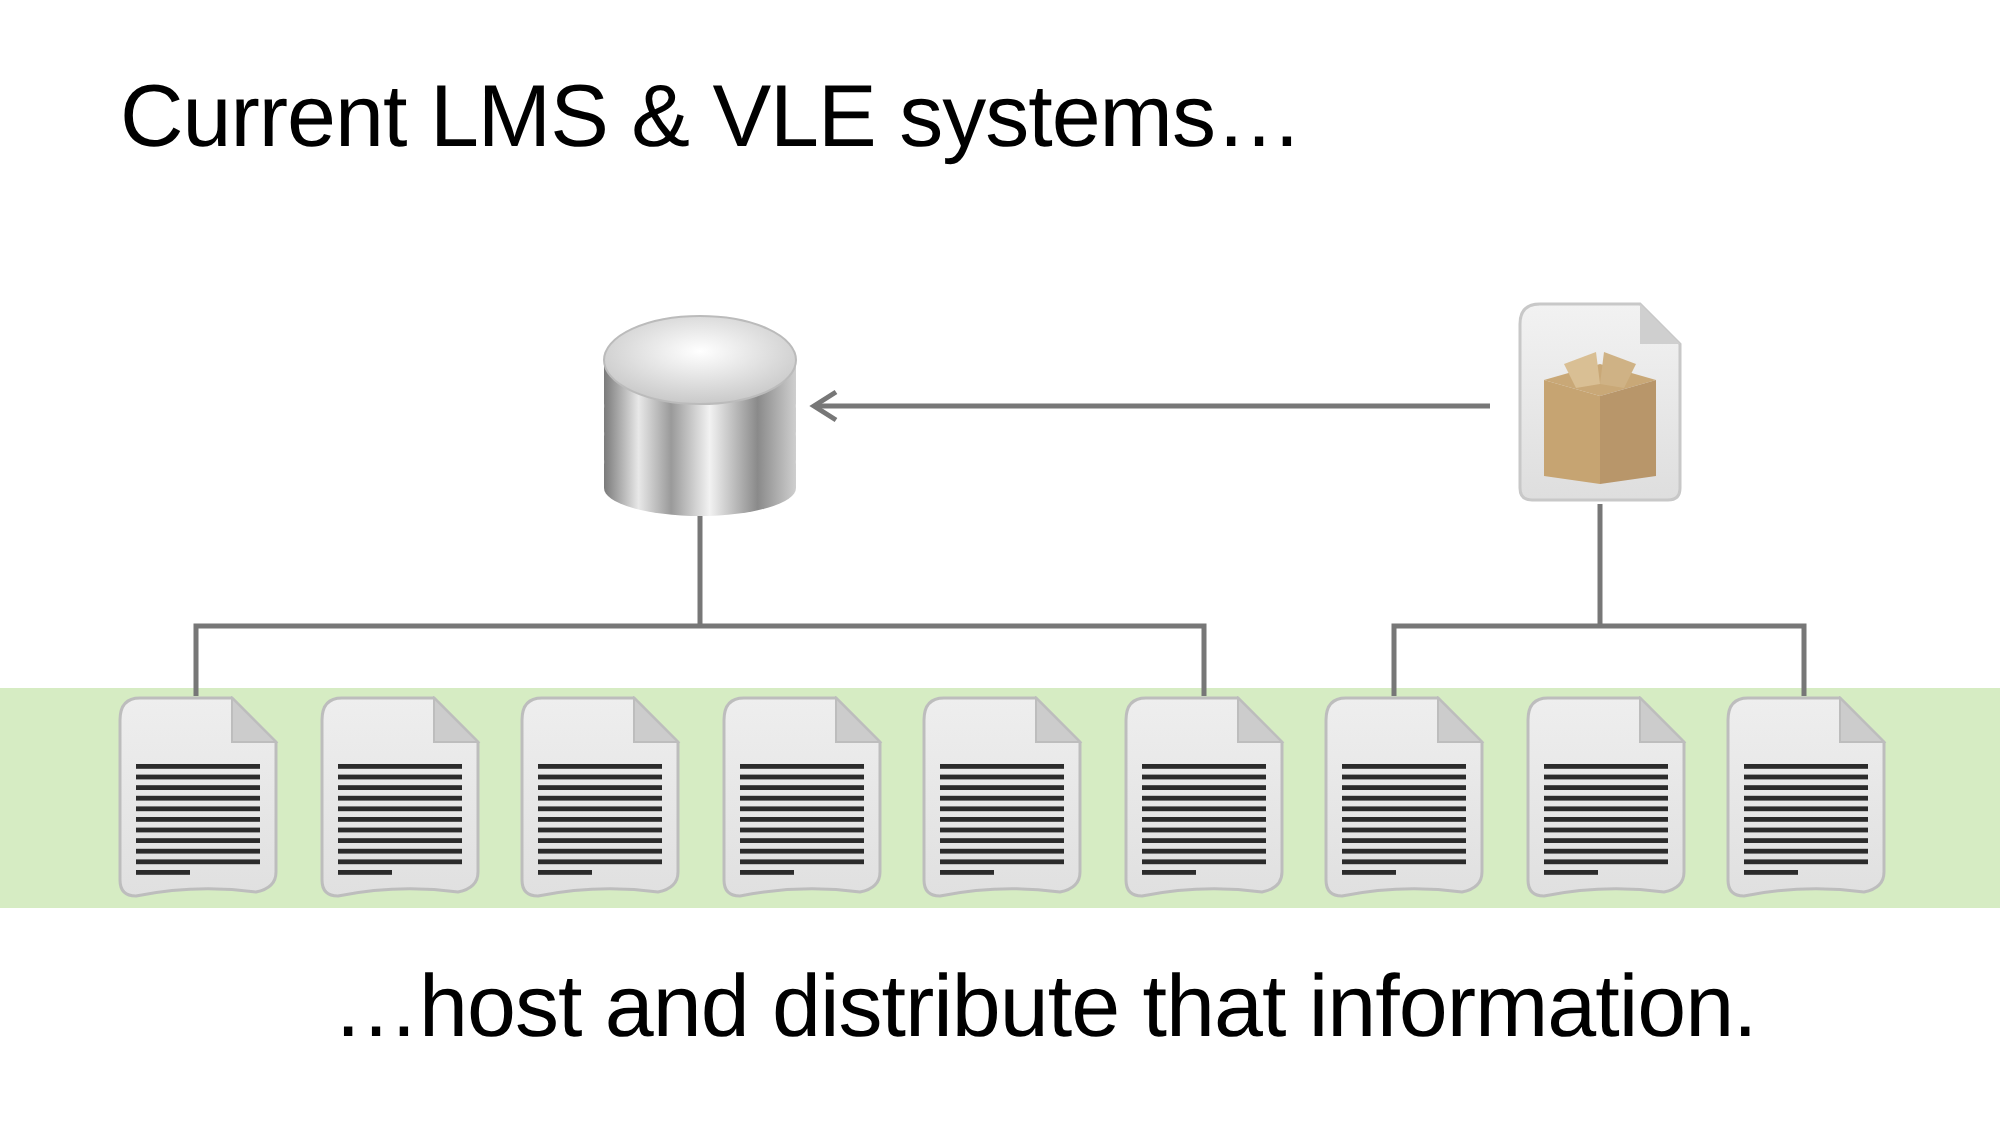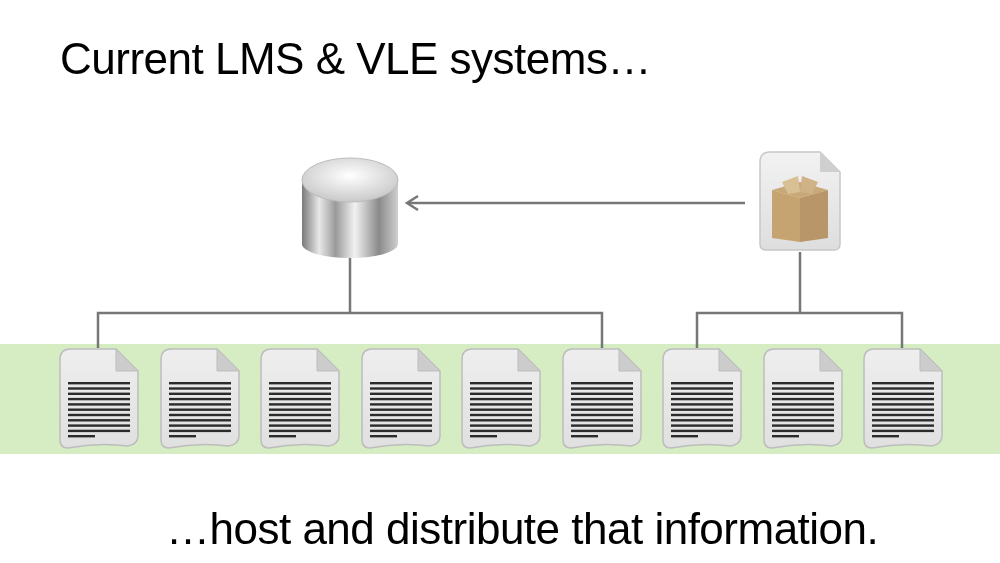--- a/index.html
+++ b/index.html
@@ -1,19 +1,19 @@
 <!DOCTYPE html>
 <html><head>
 <meta charset="utf-8">
 <style>
   html, body { margin: 0; padding: 0; }
   body { width: 1000px; height: 563px; background: #ffffff; position: relative; overflow: hidden;
          font-family: "Liberation Sans", "DejaVu Sans", sans-serif; }
   .title { position: absolute; left: 60px; top: 34px; font-size: 44px; color: #000; letter-spacing: -0.5px; text-align: right; }
-  .caption { position: absolute; left: 166px; top: 504px; font-size: 44px; color: #000; letter-spacing: -0.5px; }
+  .caption { position: absolute; left: 166px; top: 479px; font-size: 44px; color: #000; letter-spacing: -0.5px; }
   .band { position: absolute; left: 0; top: 344px; width: 1000px; height: 110px; background: #d6ecc3; }
   svg.diagram { position: absolute; left: 0; top: 0; }
   .doc { position: absolute; top: 348px; width: 82px; height: 102px; }
 </style>
 </head>
 <body>
 
 <div class="title">Current LMS &amp; VLE systems…</div>
 
 <div class="band"></div>

